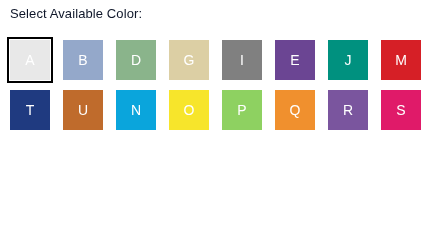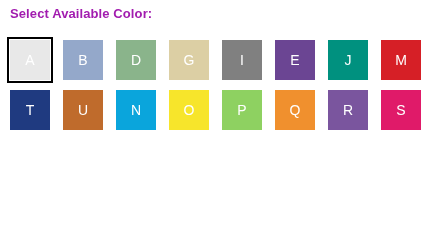--- a/index.html
+++ b/index.html
@@ -18,22 +18,22 @@
     width: 427px;
     height: 138px;
     box-sizing: border-box;
     padding: 0;
   }
   .picker-title {
     position: absolute;
     left: 10px;
     top: 6px;
     font-size: 13px;
-    font-weight: bold;
-    color: #a21caf;
+    font-weight: normal;
+    color: #0f172a;
     letter-spacing: 0.1px;
     white-space: nowrap;
   }
   .swatch-rows {
     position: absolute;
     left: 10px;
     top: 40px;
   }
   .swatch-row {
     display: flex;

